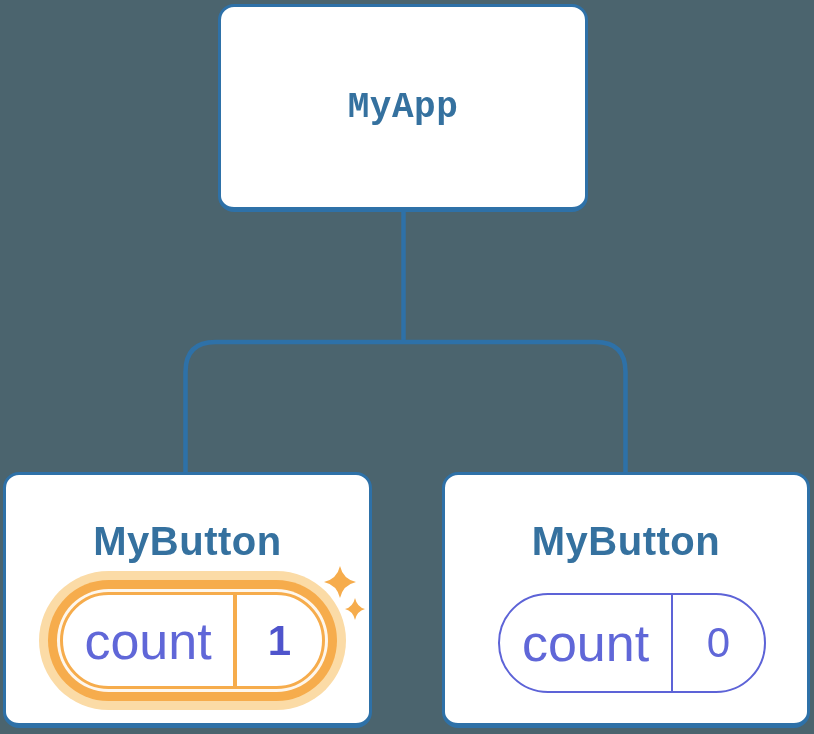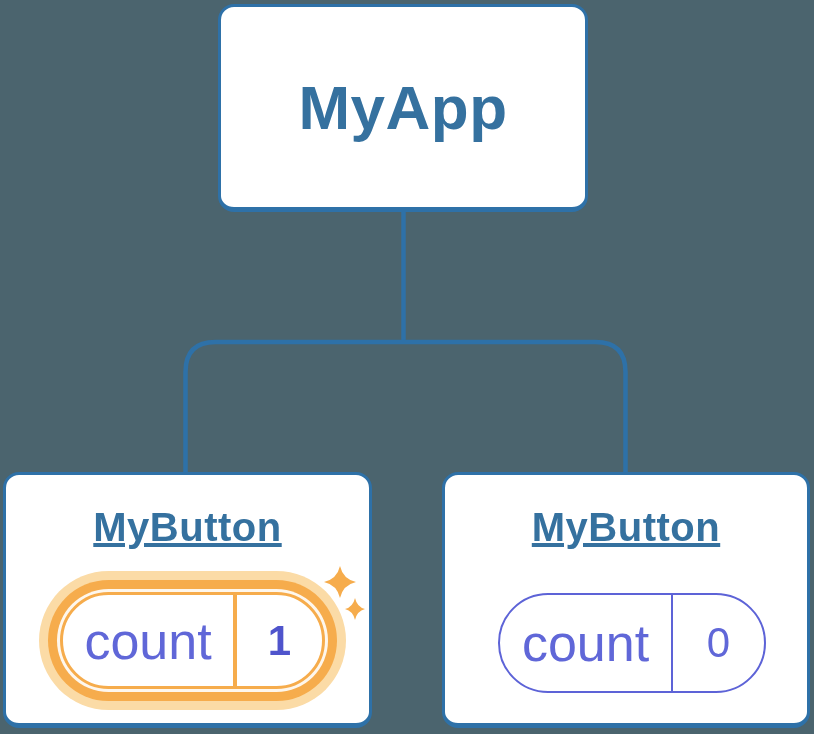--- a/index.html
+++ b/index.html
@@ -30,37 +30,37 @@
     box-sizing: border-box;
   }
   #root-card {
     left: 218px; top: 4px;
     width: 370px; height: 208px;
     display: flex;
     align-items: center;
     justify-content: center;
   }
   .root-title {
-    font-size: 62px;
+    font-size: 36px;
     font-weight: 700;
     letter-spacing: 0.5px;
     color: var(--title-text, #35719F);
+    font-family: Liberation Mono, monospace;
   }
   #child-card-left  { left: 3px;   top: 472px; width: 369px; height: 256px; }
   #child-card-right { left: 442px; top: 472px; width: 368px; height: 256px; }
   .child-title {
     position: absolute;
-    top: 32px; left: 0; right: 0;
+    top: 46px; left: 0; right: 0;
     text-align: center;
     font-size: 40px;
     font-weight: 700;
     letter-spacing: 0.5px;
     color: var(--title-text, #35719F);
     line-height: 1;
-    text-decoration: underline;
   }
   .pill {
     position: absolute;
     box-sizing: border-box;
     display: flex;
     align-items: stretch;
     background: var(--card-bg, #FFFFFF);
     border-radius: 70px;
     overflow: hidden;
   }

